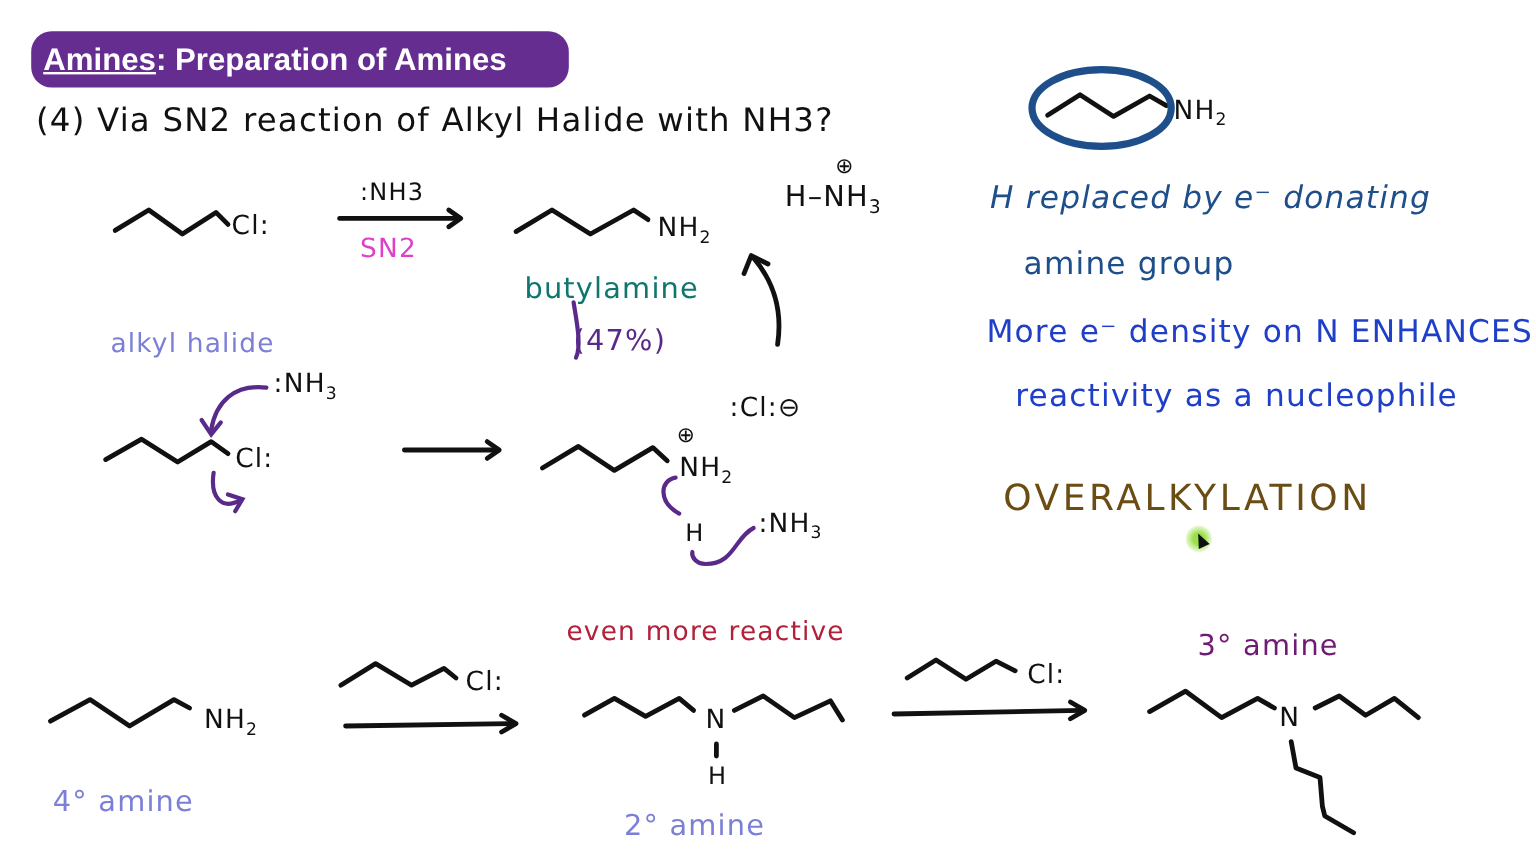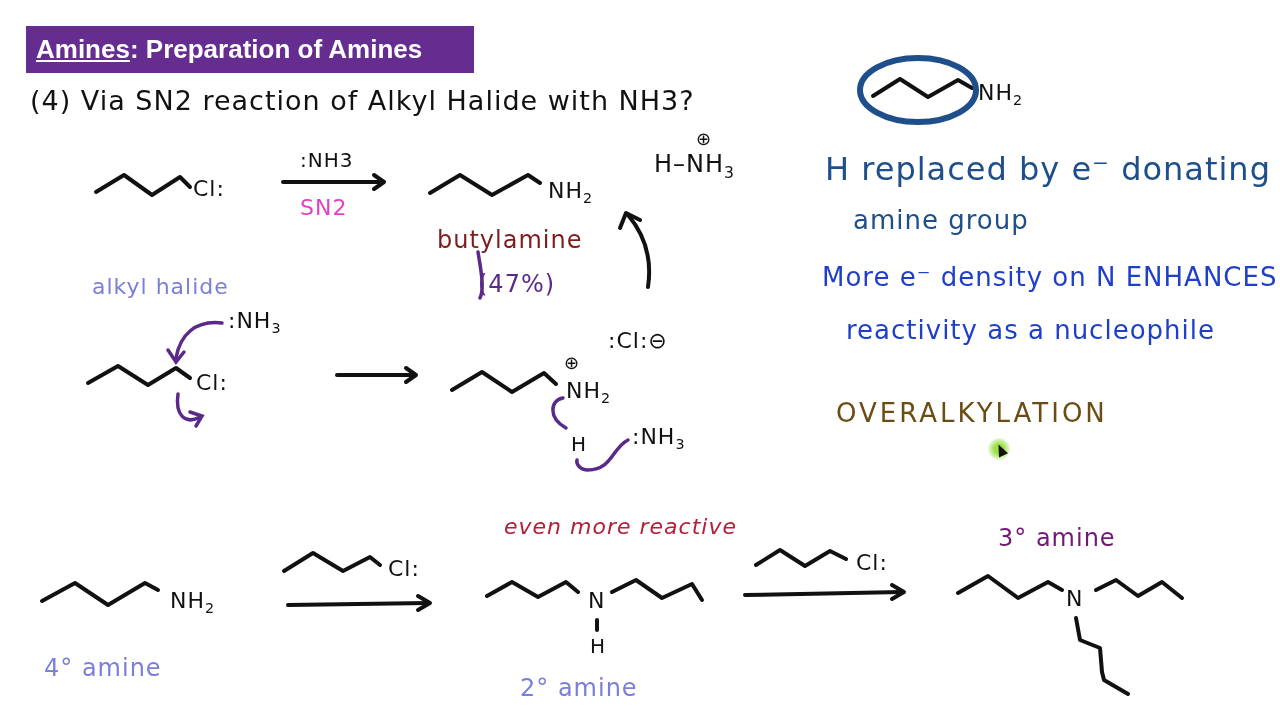--- a/index.html
+++ b/index.html
@@ -1,18 +1,18 @@
 <!DOCTYPE html>
 <html><head>
 <meta charset="utf-8">
 <style>
   html, body { margin:0; padding:0; background:#ffffff; }
   body { width:1280px; height:720px; position:relative; overflow:hidden; font-family:"DejaVu Sans", sans-serif; }
   .title-bar { position:absolute; left:26px; top:26px; width:448px; height:47px; background:#652d90; color:#fff;
-    font-family:"Liberation Sans", sans-serif; font-weight:bold; font-size:26px; line-height:47px; padding-left:10px; box-sizing:border-box; }
+    font-family:"Liberation Sans", sans-serif; font-weight:bold; font-size:26px; line-height:47px; padding-left:10px; box-sizing:border-box;border-radius:17px; }
   .title-bar .u { text-decoration:underline; }
   .hw { position:absolute; font-family:"DejaVu Sans", sans-serif; white-space:nowrap; letter-spacing:1px; }
   .black { color:#111; }
   svg.draw { position:absolute; left:0; top:0; }
   sub { font-size:65%; }
   .cursor-dot { position:absolute; left:988px; top:438px; width:22px; height:22px; border-radius:50%; background:radial-gradient(circle,#9be04a 30%, rgba(155,224,74,0.2) 70%); }
   .cursor { position:absolute; left:996px; top:444px; width:0; height:0; border-left:5px solid transparent; border-right:5px solid transparent; border-bottom:12px solid #111; transform:rotate(-25deg); }
 </style>
 </head>
 <body>
@@ -67,42 +67,42 @@
     <path d="M628,440 C612,448 612,470 588,470 C580,470 576,464 577,460"></path>
     <path d="M478,252 C480,265 485,288 480,298"></path>
   </g>
 </svg>
 
 <div class="hw black" style="left:193px;top:176px;font-size:22px;">Cl:</div>
 <div class="hw black" style="left:300px;top:148px;font-size:20px;">:NH3</div>
 <div class="hw" style="left:300px;top:195px;font-size:22px;color:#e040c8;text-align:center;">SN2</div>
 <div class="hw" style="left:92px;top:230px;font-size:22px;color:#7b7fd8;margin-top:44px;">alkyl halide</div>
 <div class="hw black" style="left:548px;top:178px;font-size:22px;">NH<sub>2</sub></div>
-<div class="hw" style="left:437px;top:226px;font-size:24px;color:#7f1d1d;">butylamine</div>
+<div class="hw" style="left:437px;top:226px;font-size:24px;color:#0f766e;">butylamine</div>
 <div class="hw" style="left:478px;top:270px;font-size:24px;color:#5a2a8a;text-align:right;">(47%)</div>
 <div class="hw black" style="left:654px;top:150px;font-size:24px;">H–NH<sub>3</sub><span style="position:absolute;left:42px;top:-22px;font-size:18px;">⊕</span></div>
 
 <div class="hw black" style="left:228px;top:308px;font-size:22px;">:NH<sub>3</sub></div>
 <div class="hw black" style="left:196px;top:370px;font-size:22px;">Cl:</div>
 <div class="hw black" style="left:608px;top:328px;font-size:22px;">:Cl:⊖</div>
 <div class="hw black" style="left:566px;top:378px;font-size:22px;">NH<sub>2</sub><span style="position:absolute;left:-2px;top:-26px;font-size:18px;">⊕</span></div>
 <div class="hw black" style="left:571px;top:432px;font-size:20px;">H</div>
 <div class="hw black" style="left:632px;top:424px;font-size:22px;">:NH<sub>3</sub></div>
 
 <div class="hw black" style="left:978px;top:80px;font-size:22px;">NH<sub>2</sub></div>
-<div class="hw" style="left:825px;top:150px;font-size:32px;color:#1e4f8a;">H replaced by e⁻ donating</div>
+<div class="hw" style="left:825px;top:150px;font-size:26px;color:#1e4f8a;font-style:italic;">H replaced by e⁻ donating</div>
 <div class="hw" style="left:853px;top:205px;font-size:26px;color:#1e4f8a;">amine group</div>
 <div class="hw" style="left:822px;top:262px;font-size:26px;color:#1f3fc9;">More e⁻ density on N ENHANCES</div>
 <div class="hw" style="left:846px;top:315px;font-size:26px;color:#1f3fc9;text-align:right;">reactivity as a nucleophile</div>
-<div class="hw" style="left:836px;top:398px;font-size:26px;color:#6b4d14;letter-spacing:3px;">OVERALKYLATION</div>
+<div class="hw" style="left:836px;top:398px;font-size:30px;color:#6b4d14;letter-spacing:3px;">OVERALKYLATION</div>
 
 <div class="hw black" style="left:170px;top:588px;font-size:22px;">NH<sub>2</sub></div>
 <div class="hw" style="left:44px;top:654px;font-size:24px;color:#7b7fd8;">4° amine</div>
 <div class="hw black" style="left:388px;top:556px;font-size:22px;">Cl:</div>
-<div class="hw" style="left:504px;top:514px;font-size:22px;color:#b3203a;font-style:italic;">even more reactive</div>
+<div class="hw" style="left:472px;top:514px;font-size:22px;color:#b3203a;">even more reactive</div>
 <div class="hw black" style="left:588px;top:588px;font-size:22px;">N</div>
 <div class="hw black" style="left:590px;top:634px;font-size:20px;">H</div>
 <div class="hw" style="left:520px;top:674px;font-size:24px;color:#7b7fd8;">2° amine</div>
 <div class="hw black" style="left:856px;top:550px;font-size:22px;">Cl:</div>
 <div class="hw" style="left:998px;top:524px;font-size:24px;color:#701a75;">3° amine</div>
 <div class="hw black" style="left:1066px;top:586px;font-size:22px;">N</div>
 
 <div class="cursor-dot"></div>
 <div class="cursor"></div>
 

